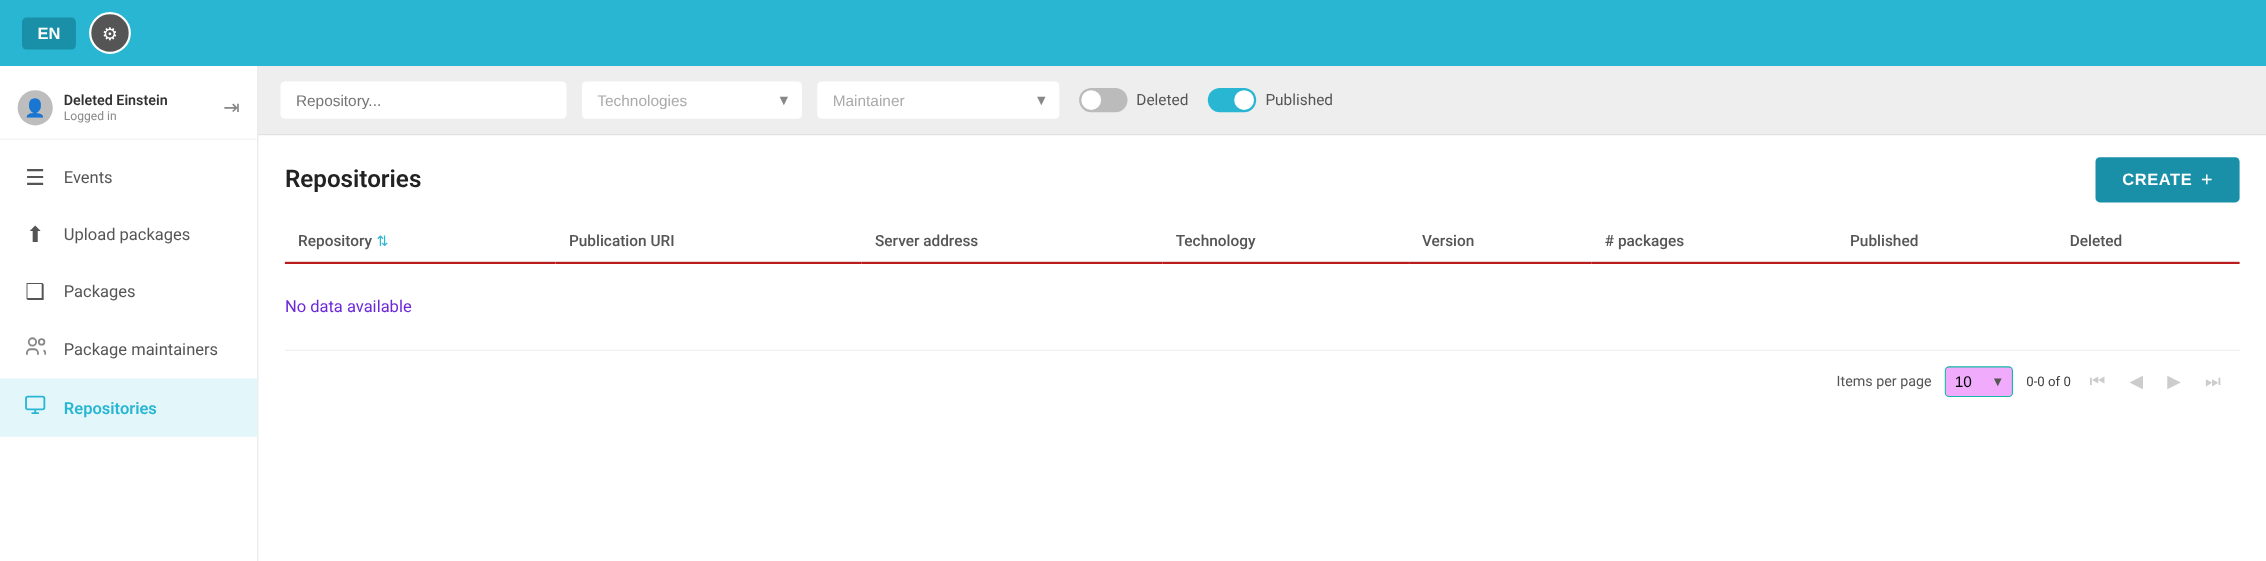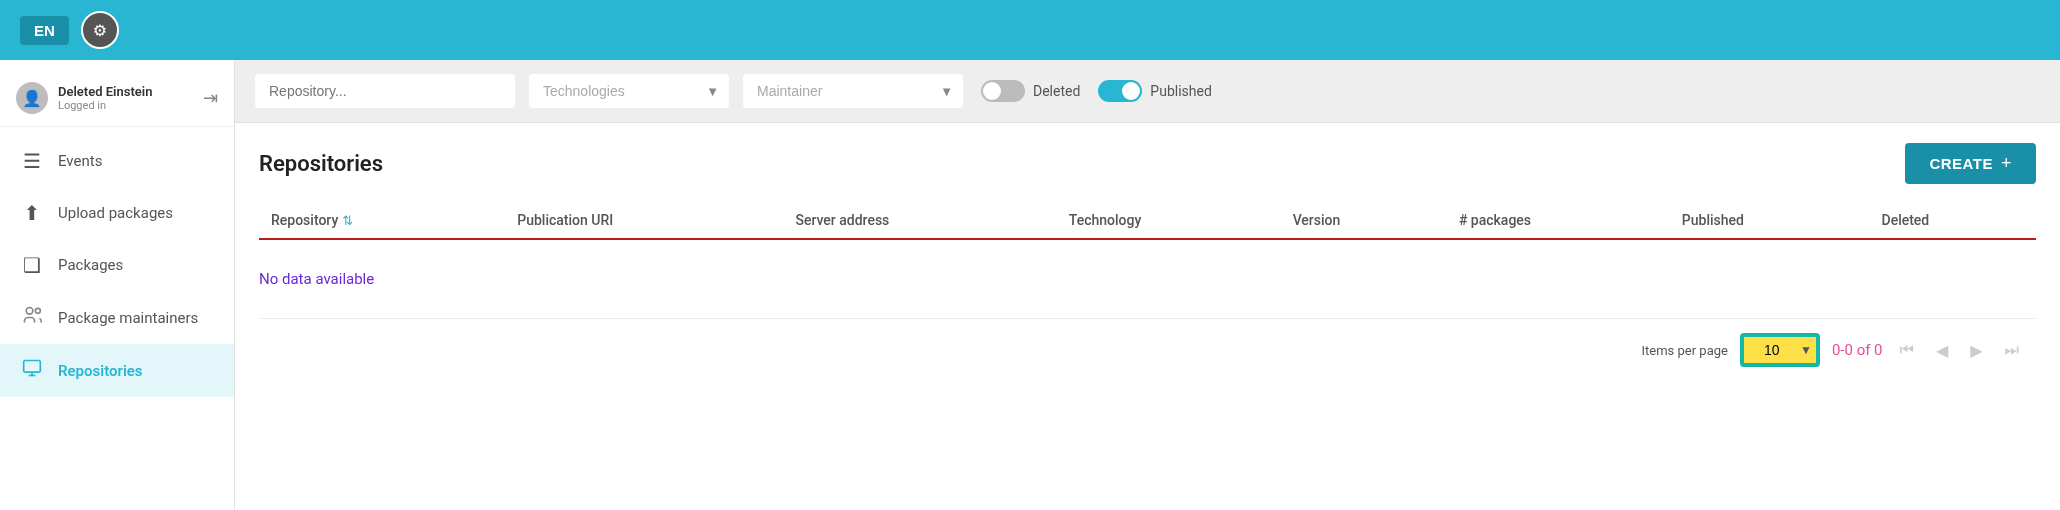--- a/index.html
+++ b/index.html
@@ -351,39 +351,39 @@
     .pagination-label {
       font-size: 13px;
       color: #555;
     }
     .page-size-wrapper {
       position: relative;
       display: inline-flex;
       align-items: center;
     }
     .page-size-wrapper select {
-      border: 4px solid #14b8a6;
+      border: 1px solid #14b8a6;
       border-radius: 4px;
-      padding: 5px 28px 5px 20px;
+      padding: 5px 28px 5px 8px;
       font-size: 14px;
       appearance: none;
-      background: #fde047;
+      background: #f0abfc;
       cursor: pointer;
       outline: none;
     }
     .page-size-wrapper .chevron {
       position: absolute;
       right: 8px;
       pointer-events: none;
       color: #555;
       font-size: 12px;
     }
     .page-info {
-      font-size: 15px;
-      color: #ec4899;
+      font-size: 12px;
+      color: #404040;
     }
     .page-nav-btn {
       background: none;
       border: none;
       cursor: pointer;
       color: #aaa;
       font-size: 16px;
       padding: 2px 5px;
     }
     .page-nav-btn.disabled {

